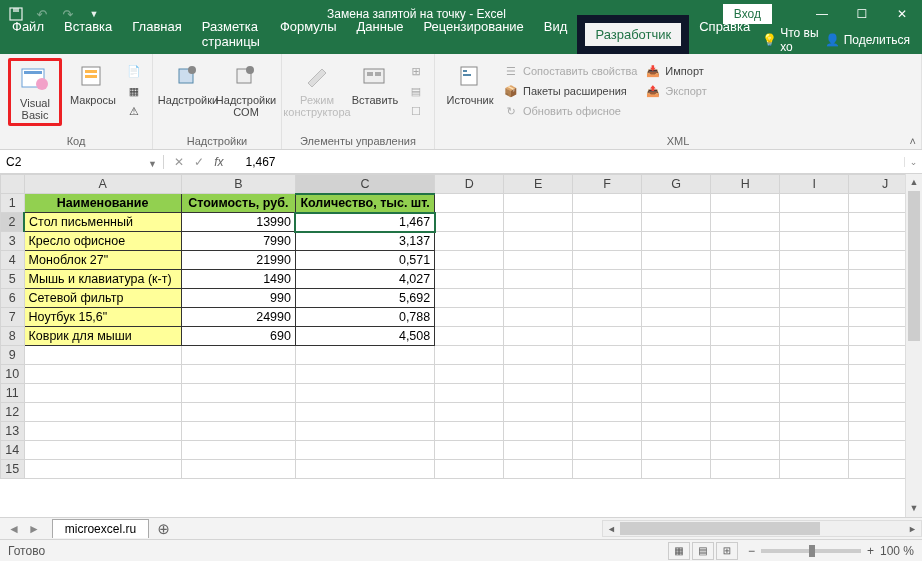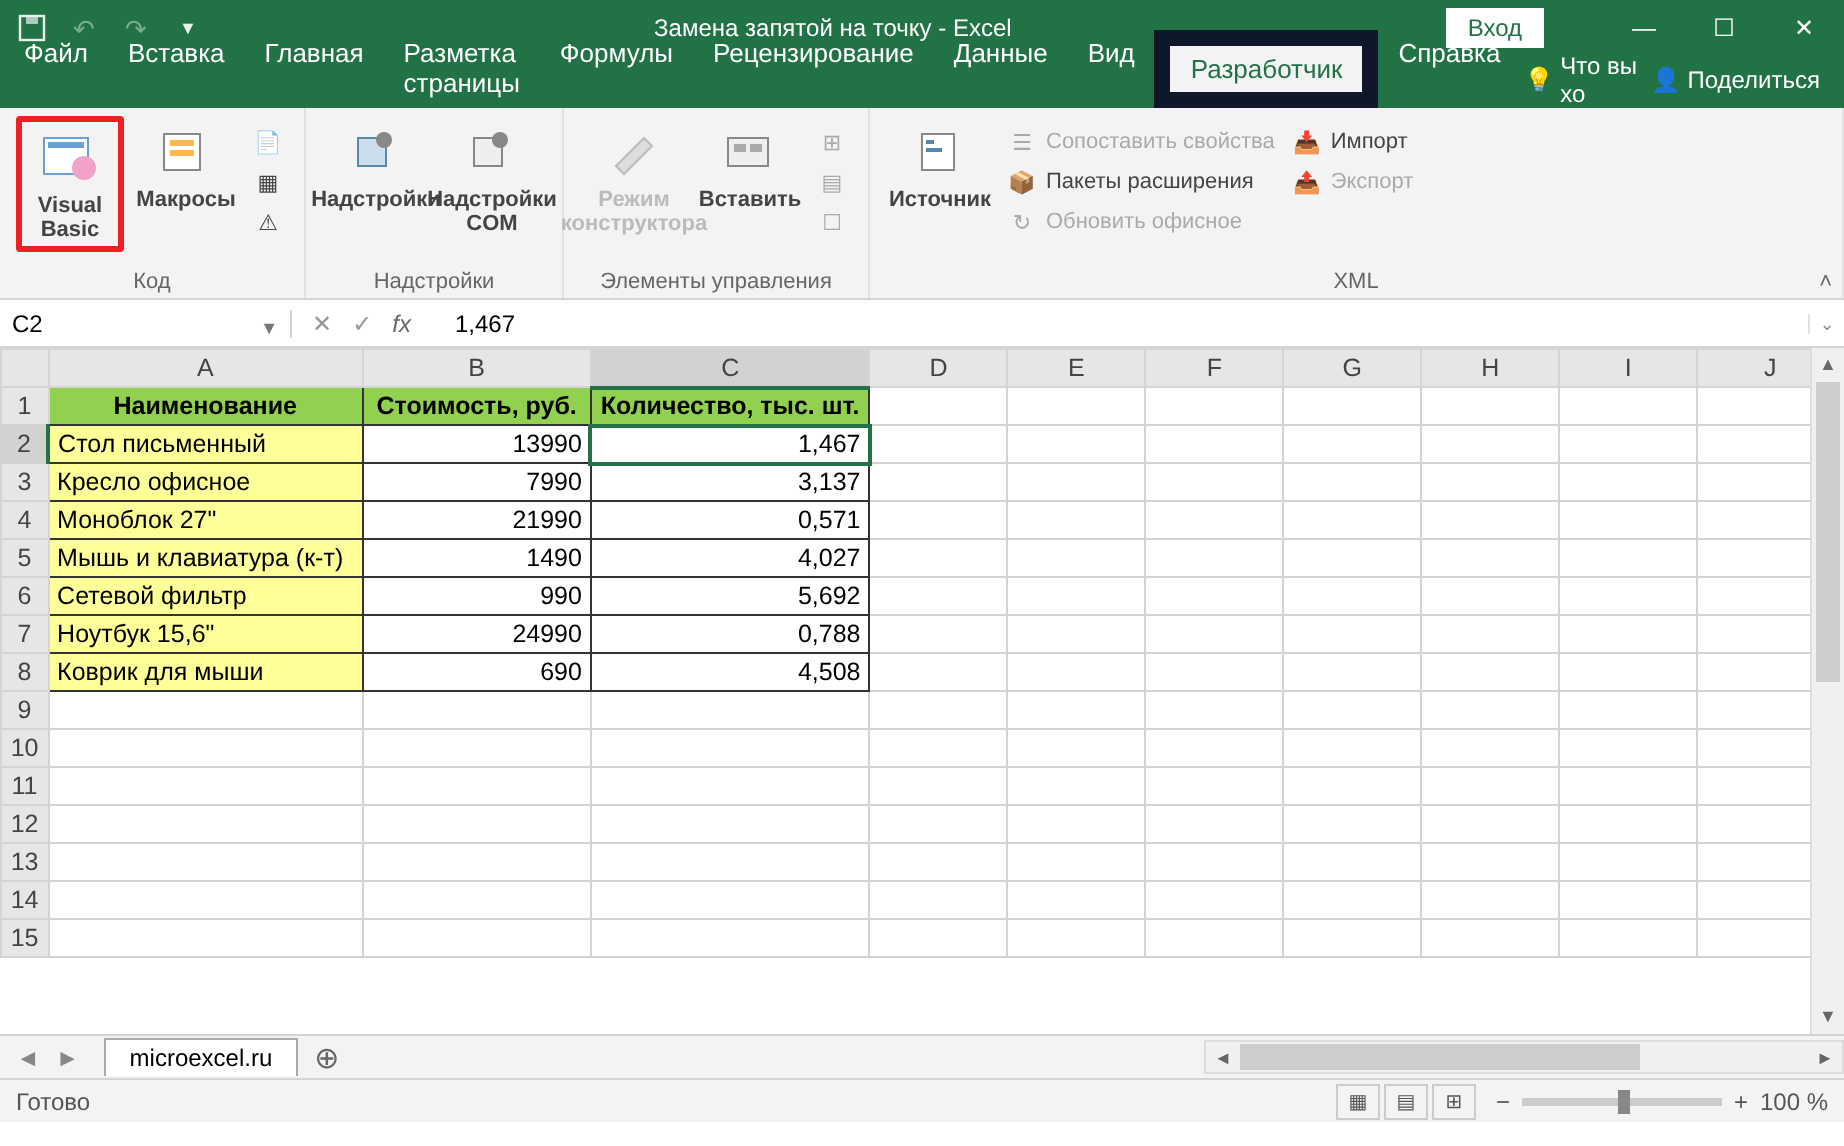--- a/index.html
+++ b/index.html
@@ -21,32 +21,32 @@
 .tab.active { background:#f3f3f3; color:#217346; }
 .tab.highlight { border:8px solid #0f172a; }
 .tabs-right { margin-left:auto; display:flex; align-items:center; gap:6px; color:#fff; padding-right:10px; font-size:12px; }
 .tabs-right span { display:flex; align-items:center; gap:3px; }
 
 
 .ribbon { height:96px; background:#f3f3f3; border-bottom:1px solid #d4d4d4; display:flex; position:relative; }
 .ribbon-group { border-right:1px solid #e1e1e1; padding:4px 8px 2px; display:flex; flex-direction:column; }
 .ribbon-group-content { flex:1; display:flex; align-items:flex-start; gap:4px; }
 .ribbon-group-label { text-align:center; font-size:11px; color:#666; padding-top:1px; }
-.ribbon-btn-big { display:flex; flex-direction:column; align-items:center; width:54px; text-align:center; font-size:11px; color:#444; gap:2px; padding:2px;font-weight:bold; }
+.ribbon-btn-big { display:flex; flex-direction:column; align-items:center; width:54px; text-align:center; font-size:11px; color:#444; gap:2px; padding:2px; }
 .ribbon-btn-big.highlight { border:3px solid #ed2024; border-radius:2px; }
 .ribbon-btn-big .icon { width:32px; height:32px; display:flex; align-items:center; justify-content:center; }
 .ribbon-stack { display:flex; flex-direction:column; gap:2px; font-size:11px; color:#444; }
 .ribbon-stack-item { display:flex; align-items:center; gap:4px; padding:1px 2px; }
 .ribbon-stack-item .sicon { width:16px; height:16px; display:inline-flex; align-items:center; justify-content:center; }
 .ribbon-stack-item.disabled { color:#aaa; }
 .collapse-btn { position:absolute; right:6px; bottom:2px; font-size:11px; color:#666; }
 
 
 .formula-row { height:24px; border-bottom:1px solid #d4d4d4; display:flex; align-items:center; background:#fff; }
-.namebox { width:146px; border-right:1px solid #d4d4d4; padding:0 6px; display:flex; align-items:flex-end; font-size:12px; }
+.namebox { width:164px; border-right:1px solid #d4d4d4; padding:0 6px; display:flex; align-items:flex-end; font-size:12px; }
 .namebox input { border:none; outline:none; width:100%; font-size:12px; }
 .namebox .dd { color:#777; font-size:9px; }
 .fx-btns { display:flex; align-items:center; gap:10px; padding:0 10px; color:#999; font-size:12px; }
 .fx-label { font-style:italic; font-size:12px; color:#666; padding-right:8px; }
 .formula-input { flex:1; border:none; outline:none; font-size:12px; padding:0 4px; }
 .fbar-expand { width:18px; text-align:center; color:#888; border-left:1px solid #e1e1e1; font-size:9px;}
 
 
 .grid-wrap { position:relative; height:343px; overflow:hidden; background:#fff; }
 .grid { border-collapse:collapse; table-layout:fixed; }
@@ -111,22 +111,22 @@
   </div>
 </div>
 
 <div class="tabs">
   <div id="tabs-container" style="display:flex;">
       <div class="tab">Файл</div>
       <div class="tab">Вставка</div>
       <div class="tab">Главная</div>
       <div class="tab">Разметка страницы</div>
       <div class="tab">Формулы</div>
+      <div class="tab">Данные</div>
       <div class="tab">Рецензирование</div>
-      <div class="tab">Данные</div>
       <div class="tab">Вид</div>
       <div class="tab active highlight">Разработчик</div>
       <div class="tab">Справка</div>
     </div>
   <div class="tabs-right">
     <span>💡 <span>Что вы хо</span></span>
     <span>👤 <span>Поделиться</span></span>
   </div>
 </div>
 

